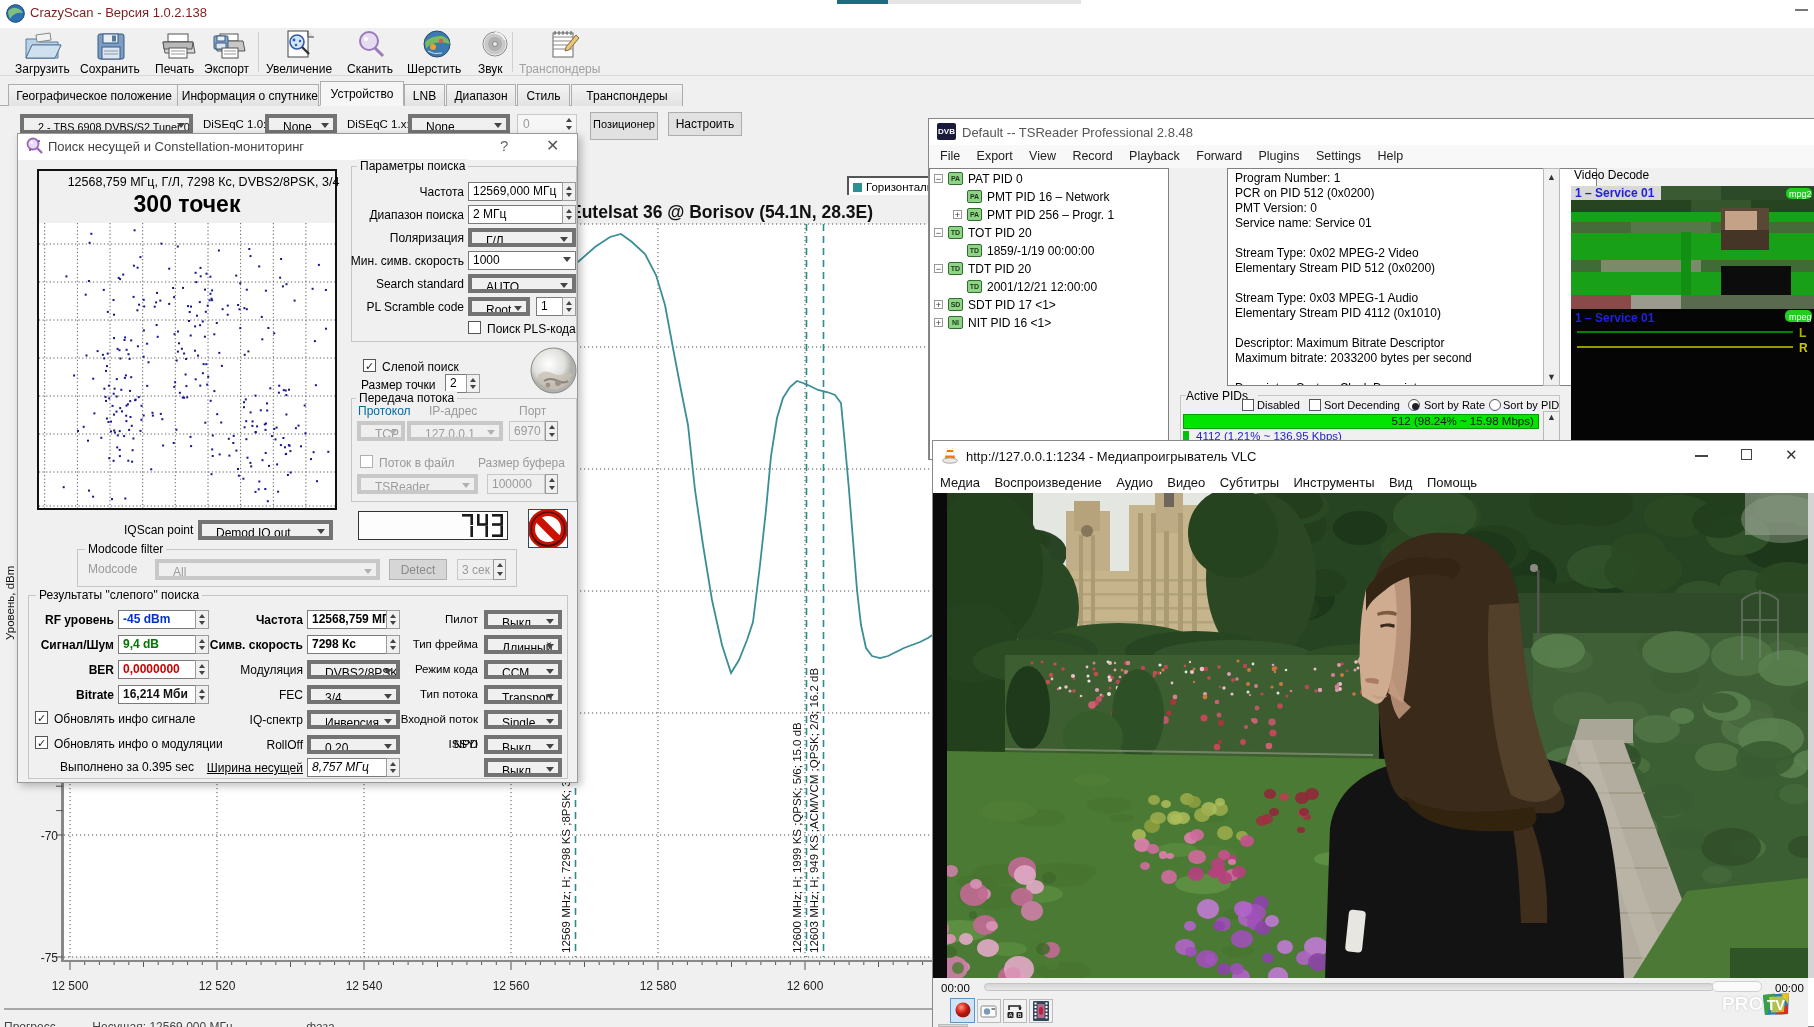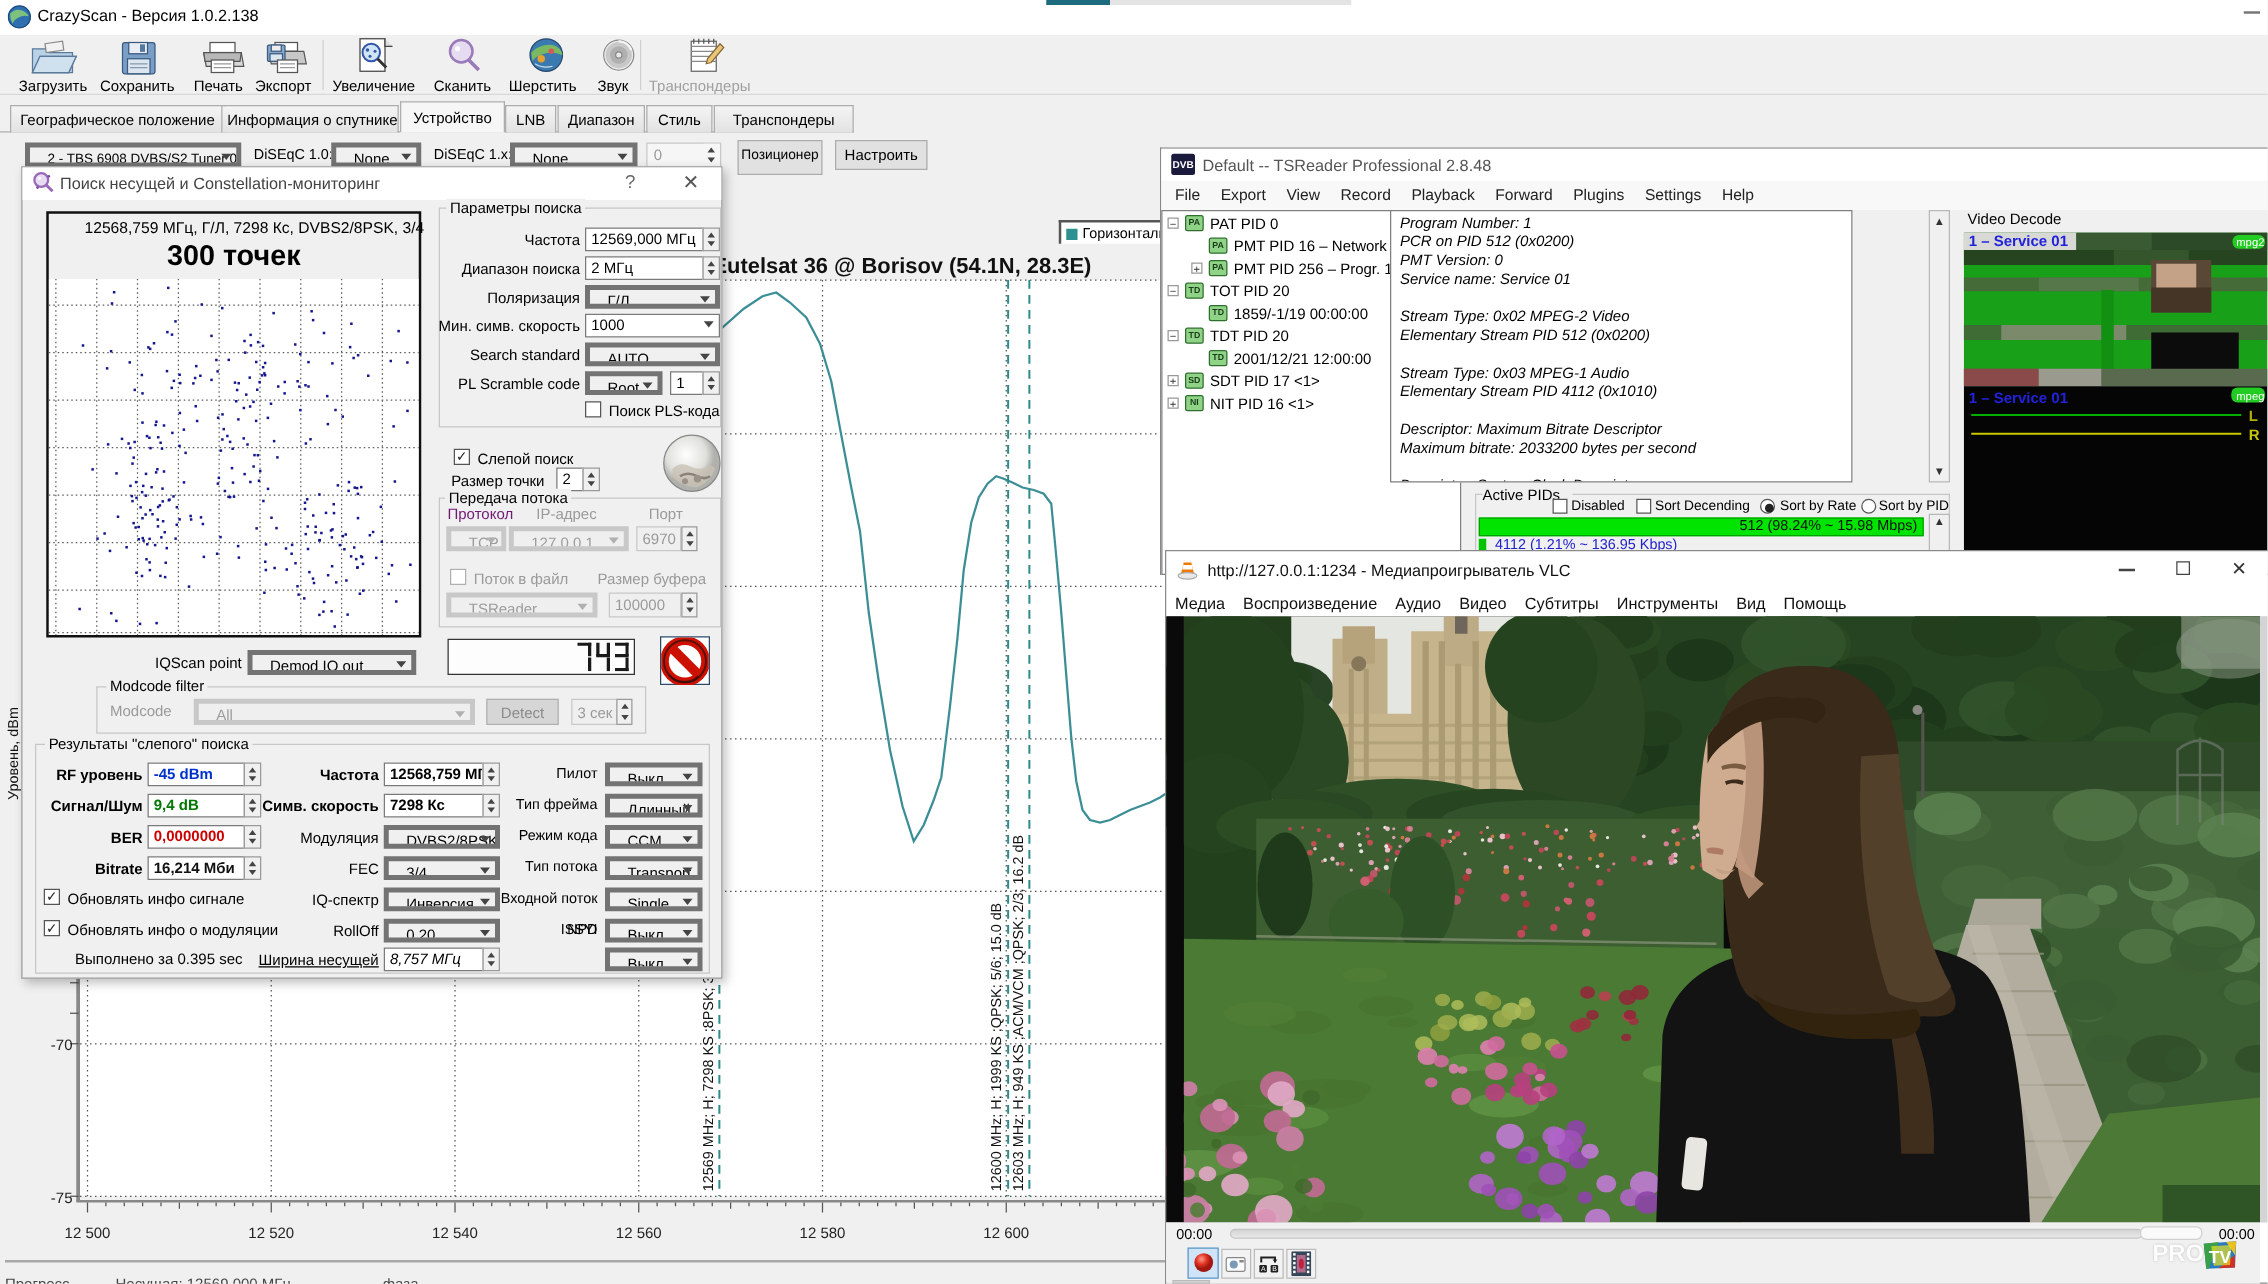--- a/index.html
+++ b/index.html
@@ -23,21 +23,21 @@
 
 <div class="abs" style="left:0;top:0;width:1814px;height:28px;background:#fff;"></div>
 <div class="abs" style="left:837px;top:0;width:51px;height:4px;background:#1d6b7e;"></div>
 <div class="abs" style="left:888px;top:0;width:193px;height:4px;background:#e4e4e4;"></div>
 <div class="abs" style="left:1795px;top:9px;width:13px;height:2px;background:#777;"></div>
 <svg class="abs" style="left:6px;top:4px;" width="19" height="19" viewBox="0 0 19 19">
     <circle cx="9.5" cy="9.5" r="9" fill="#2e6fb0"></circle>
     <path d="M2 7 Q6 3 10 4 Q15 5 17 9 Q12 8 9 10 Q5 12 4 15 Q2 11 2 7Z" fill="#7ec07e"></path>
     <circle cx="9.5" cy="9.5" r="8.8" fill="none" stroke="#1a4a80"></circle>
   </svg>
-<div class="abs" style="left:30px;top:5px;font-size:13px;color:#000000;">CrazyScan - Версия 1.0.2.138</div>
+<div class="abs" style="left:30px;top:5px;font-size:13px;color:#7f1d1d;">CrazyScan - Версия 1.0.2.138</div>
 <div class="abs" style="left:0;top:28px;width:1814px;height:48px;background:#f0f0f0;border-bottom:1px solid #d8d8d8;"></div>
 
 <svg class="abs" style="left:22px;top:31px;" width="40" height="30" viewBox="0 0 40 30">
     <path d="M4 8 L14 8 L17 11 L36 11 L36 27 L4 27 Z" fill="#b9d2e8" stroke="#5a7a9a"></path>
     <path d="M4 27 L10 14 L39 14 L33 27 Z" fill="#dcte8f2" stroke="#5a7a9a"></path>
     <path d="M10 14 L39 14 L33 27 L4 27 Z" fill="#cfe0ef" stroke="#5a7a9a"></path>
     <path d="M14 4 L28 2 L29 9 L15 11Z" fill="#f2f2f2" stroke="#888"></path>
   </svg>
 <div class="lbl" style="left:15px;top:62px;">Загрузить</div>
 <svg class="abs" style="left:94px;top:31px;" width="34" height="30" viewBox="0 0 34 30">
@@ -654,21 +654,21 @@
     </defs>
     <circle cx="23.5" cy="23.5" r="22.5" fill="url(#gl)" stroke="#888"></circle>
     <path d="M8 28 Q14 22 22 26 Q30 30 36 26 Q40 24 42 28 Q38 40 26 43 Q14 42 8 34Z" fill="#c8c0b4" opacity="0.8"></path>
     <path d="M14 34 Q20 30 28 34 Q34 37 38 34" stroke="#8a8278" fill="none" stroke-width="2"></path>
     <circle cx="28" cy="36" r="3" fill="#9a9288"></circle>
     <circle cx="18" cy="38" r="2.4" fill="#9a9288"></circle>
   </svg>
 
 <div class="grp" style="left:351px;top:398px;width:226px;height:104px;z-index:11;"></div>
 <div class="grplbl" style="left:356px;top:391px;z-index:12;">Передача потока</div>
-<div class="lbl" style="left:358px;top:404px;color:#701a75;z-index:12;">Протокол</div>
+<div class="lbl" style="left:358px;top:404px;color:#0369a1;z-index:12;">Протокол</div>
 <div class="lbl" style="left:429px;top:404px;color:#9a9a9a;z-index:12;">IP-адрес</div>
 <div class="lbl" style="left:519px;top:404px;color:#9a9a9a;z-index:12;">Порт</div>
 <div class="combo dis" style="left:357px;top:421px;width:48px;height:20px;z-index:12;">TCP<span class="ar"></span></div>
 <div class="combo dis" style="left:407px;top:421px;width:96px;height:20px;z-index:12;">127.0.0.1<span class="ar"></span></div>
 <div class="abs" style="left:509px;top:421px;width:36px;height:20px;background:#efefef;border:1px solid #c8c8c8;font-size:12px;line-height:19px;padding-left:4px;color:#9a9a9a;z-index:12;">6970</div>
 <div class="spin" style="left:545px;top:421px;width:13px;height:20px;z-index:12;"></div>
 <div class="cb" style="left:360px;top:455px;border-color:#b0b0b0;z-index:12;"></div>
 <div class="lbl" style="left:379px;top:456px;color:#9a9a9a;z-index:12;">Поток в файл</div>
 <div class="lbl" style="left:478px;top:456px;color:#9a9a9a;z-index:12;">Размер буфера</div>
 <div class="combo dis" style="left:357px;top:474px;width:121px;height:20px;z-index:12;">TSReader<span class="ar"></span></div>
@@ -784,21 +784,21 @@
 <div class="abs" style="left:948px;top:262px;width:15px;height:13px;background:#8fd486;border:1px solid #2f6e2f;border-radius:2px;font-size:7px;font-weight:bold;line-height:12px;text-align:center;color:#1a3a1a;z-index:21;">TD</div>
 <div class="abs" style="left:968px;top:262px;font-size:12px;white-space:nowrap;z-index:21;">TDT PID 20</div>
 <div class="abs" style="left:967px;top:280px;width:15px;height:13px;background:#8fd486;border:1px solid #2f6e2f;border-radius:2px;font-size:7px;font-weight:bold;line-height:12px;text-align:center;color:#1a3a1a;z-index:21;">TD</div>
 <div class="abs" style="left:987px;top:280px;font-size:12px;white-space:nowrap;z-index:21;">2001/12/21 12:00:00</div>
 <div class="abs" style="left:934px;top:300px;width:9px;height:9px;background:#fff;border:1px solid #999;font-size:9px;line-height:8px;text-align:center;color:#333;z-index:21;">+</div>
 <div class="abs" style="left:948px;top:298px;width:15px;height:13px;background:#8fd486;border:1px solid #2f6e2f;border-radius:2px;font-size:7px;font-weight:bold;line-height:12px;text-align:center;color:#1a3a1a;z-index:21;">SD</div>
 <div class="abs" style="left:968px;top:298px;font-size:12px;white-space:nowrap;z-index:21;">SDT PID 17 &lt;1&gt;</div>
 <div class="abs" style="left:934px;top:318px;width:9px;height:9px;background:#fff;border:1px solid #999;font-size:9px;line-height:8px;text-align:center;color:#333;z-index:21;">+</div>
 <div class="abs" style="left:948px;top:316px;width:15px;height:13px;background:#8fd486;border:1px solid #2f6e2f;border-radius:2px;font-size:7px;font-weight:bold;line-height:12px;text-align:center;color:#1a3a1a;z-index:21;">NI</div>
 <div class="abs" style="left:968px;top:316px;font-size:12px;white-space:nowrap;z-index:21;">NIT PID 16 &lt;1&gt;</div>
-<div class="abs" style="left:1112px;top:168px;width:370px;height:218px;background:#fff;border:1px solid #808080;overflow:hidden;z-index:21;font-style:italic;">
+<div class="abs" style="left:1227px;top:168px;width:370px;height:218px;background:#fff;border:1px solid #808080;overflow:hidden;z-index:21;">
     <div style="padding:2px 0 0 7px;">
       <div style="height:15px;font-size:12px;white-space:nowrap;">Program Number: 1</div>
       <div style="height:15px;font-size:12px;white-space:nowrap;">PCR on PID 512 (0x0200)</div>
       <div style="height:15px;font-size:12px;white-space:nowrap;">PMT Version: 0</div>
       <div style="height:15px;font-size:12px;white-space:nowrap;">Service name: Service 01</div>
       <div style="height:15px;font-size:12px;white-space:nowrap;"></div>
       <div style="height:15px;font-size:12px;white-space:nowrap;">Stream Type: 0x02 MPEG-2 Video</div>
       <div style="height:15px;font-size:12px;white-space:nowrap;"> Elementary Stream PID 512 (0x0200)</div>
       <div style="height:15px;font-size:12px;white-space:nowrap;"></div>
       <div style="height:15px;font-size:12px;white-space:nowrap;">Stream Type: 0x03 MPEG-1 Audio</div>

